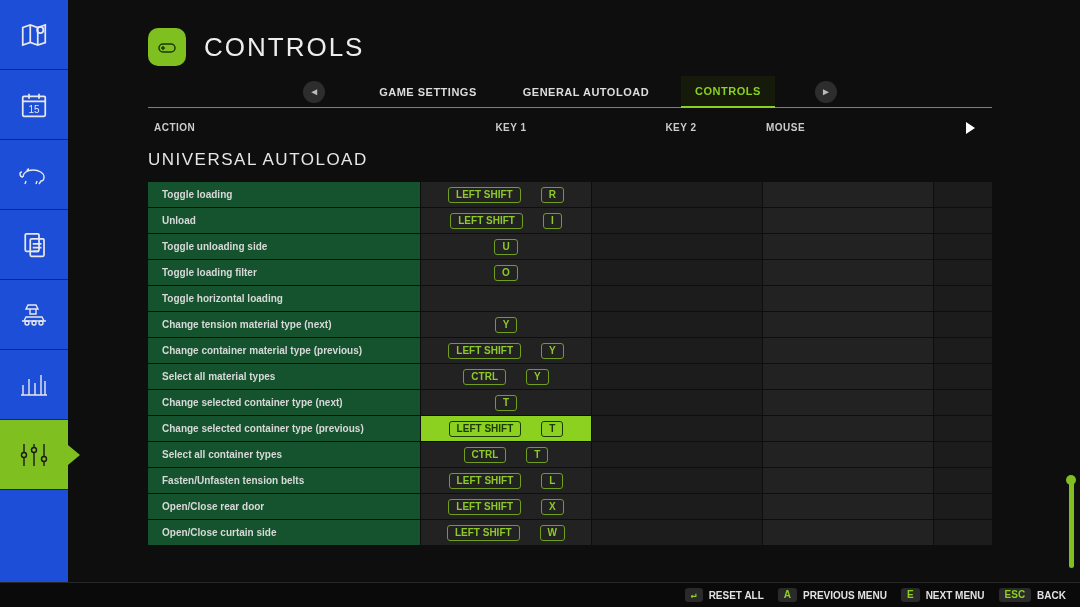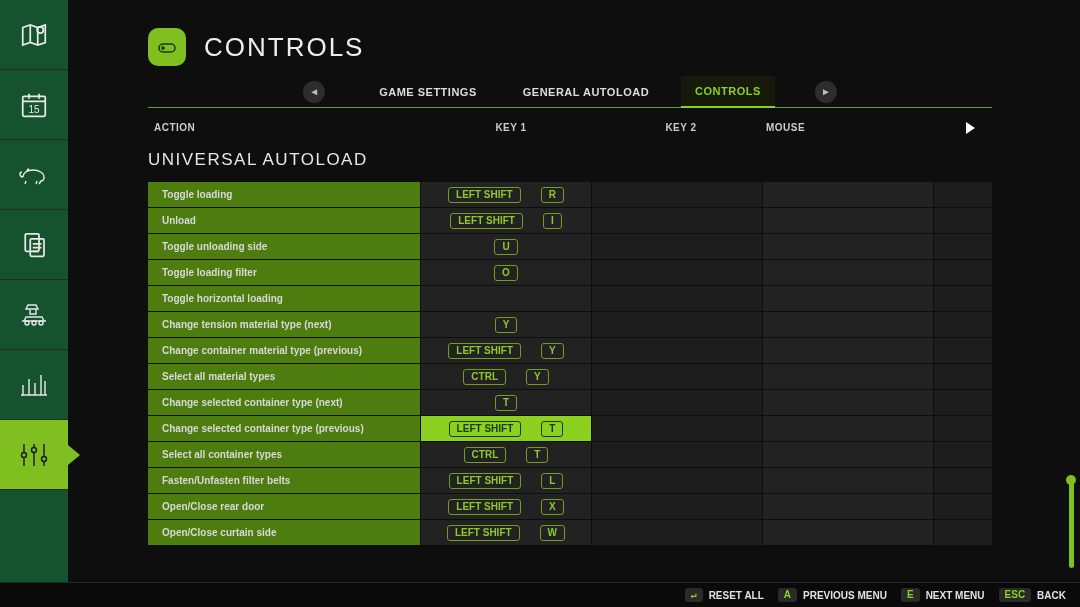--- a/index.html
+++ b/index.html
@@ -1,20 +1,20 @@
 <!DOCTYPE html>
 <html><head>
 <meta charset="utf-8">
 <style>
 *{box-sizing:border-box;margin:0;padding:0;font-family:"Segoe UI",Arial,sans-serif;}
 html,body{width:1080px;height:607px;overflow:hidden;background:#0e0e0e;color:#d4d4d4;}
 body{position:relative;}
 
 
-.sidebar{position:absolute;left:0;top:0;width:68px;height:582px;background:#14532d;display:flex;flex-direction:column;}
+.sidebar{position:absolute;left:0;top:0;width:68px;height:582px;background:#1d4ed8;display:flex;flex-direction:column;}
 .sidebar-item{flex:0 0 70px;display:flex;align-items:center;justify-content:center;border-bottom:1px solid #2a2a2a;cursor:pointer;position:relative;}
 .sidebar-item svg{stroke:#e8e8e8;fill:none;stroke-width:1.4;}
 .sidebar-item.active{background:#7fbf1f;}
 .sidebar-item.active svg{stroke:#1a1a1a;}
 .sidebar-item.active::after{content:"";position:absolute;right:-12px;top:50%;transform:translateY(-50%);border-left:12px solid #7fbf1f;border-top:10px solid transparent;border-bottom:10px solid transparent;}
 
 
 .main{position:absolute;left:68px;top:0;right:18px;height:582px;padding:28px 70px 0 80px;}
 .title-row{display:flex;align-items:center;gap:18px;margin-bottom:10px;}
 .title-icon{width:38px;height:38px;border-radius:10px;background:#7fbf1f;display:flex;align-items:center;justify-content:center;}
@@ -32,21 +32,21 @@
 .col-key2{flex:0 0 170px;text-align:center;}
 .col-mouse{flex:1;text-align:left;}
 .col-play{flex:0 0 32px;display:flex;justify-content:center;}
 .play-tri{width:0;height:0;border-left:9px solid #fff;border-top:6px solid transparent;border-bottom:6px solid transparent;}
 
 .section-title{font-size:17px;font-weight:400;letter-spacing:1.5px;color:#e6e6e6;margin:16px 0 12px 0;}
 
 .rows{}
 .row{display:flex;align-items:center;height:25px;margin-bottom:1px;font-size:10px;}
 .row>div{height:100%;display:flex;align-items:center;}
-.cell-action{flex:0 0 272px;background:#4d7c0f;padding-left:14px;color:#d8d8d8;font-weight:600;}
+.cell-action{flex:0 0 272px;background:#14532d;padding-left:14px;color:#d8d8d8;font-weight:600;}
 .cell-key1{flex:0 0 170px;background:#222;justify-content:center;gap:20px;margin-left:1px;}
 .cell-key2{flex:0 0 170px;background:#1c1c1c;justify-content:center;margin-left:1px;}
 .cell-mouse{flex:0 0 170px;background:#222;justify-content:center;margin-left:1px;}
 .cell-rest{flex:1;background:#1c1c1c;margin-left:1px;}
 .key{border:1px solid #6f9f1d;color:#8ec92a;border-radius:3px;padding:2px 7px;font-size:10px;font-weight:700;background:transparent;line-height:1;}
 .row.highlight .cell-key1{background:#8cd11f;}
 .row.highlight .key{background:transparent;border-color:#1a3a00;color:#1a3a00;}
 
 
 .scrolltrack{position:absolute;right:6px;top:28px;width:6px;height:540px;display:flex;flex-direction:column;justify-content:flex-end;align-items:center;}
@@ -241,21 +241,21 @@
         <div class="cell-action">Select all container types</div>
         <div class="cell-key1">
           <span class="key">CTRL</span>
           <span class="key">T</span>
         </div>
         <div class="cell-key2"></div>
         <div class="cell-mouse"></div>
         <div class="cell-rest"></div>
       </div>
       <div class="row">
-        <div class="cell-action">Fasten/Unfasten filter belts</div>
+        <div class="cell-action">Fasten/Unfasten tension belts</div>
         <div class="cell-key1">
           <span class="key">LEFT SHIFT</span>
           <span class="key">L</span>
         </div>
         <div class="cell-key2"></div>
         <div class="cell-mouse"></div>
         <div class="cell-rest"></div>
       </div>
       <div class="row">
         <div class="cell-action">Open/Close rear door</div>

